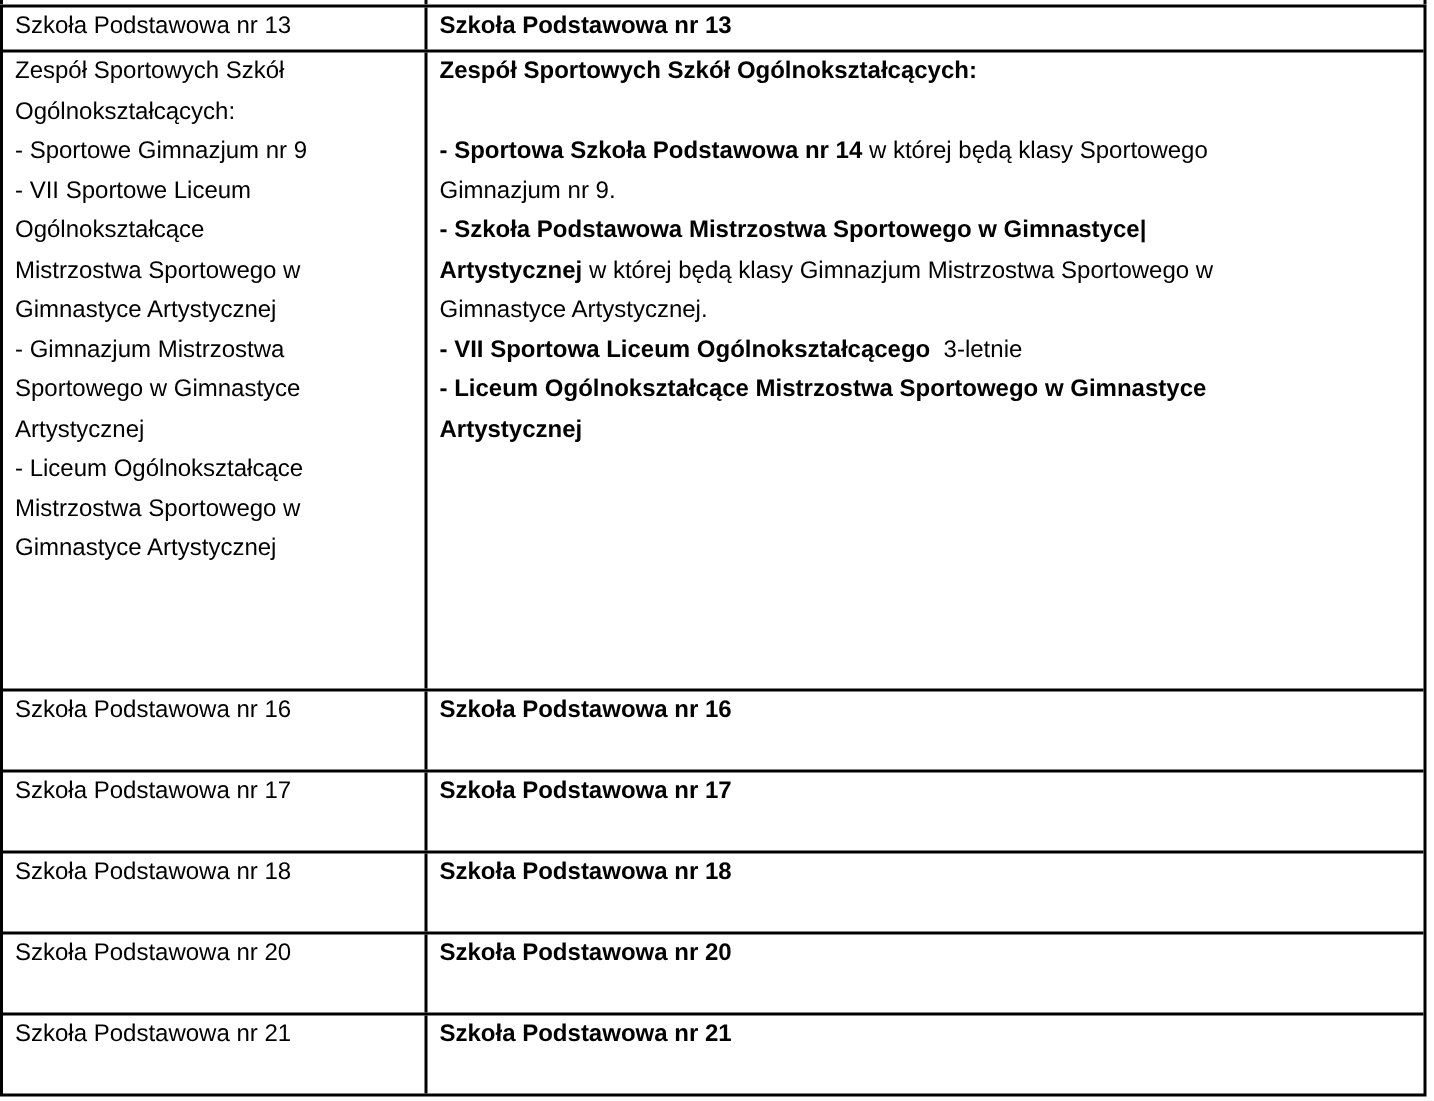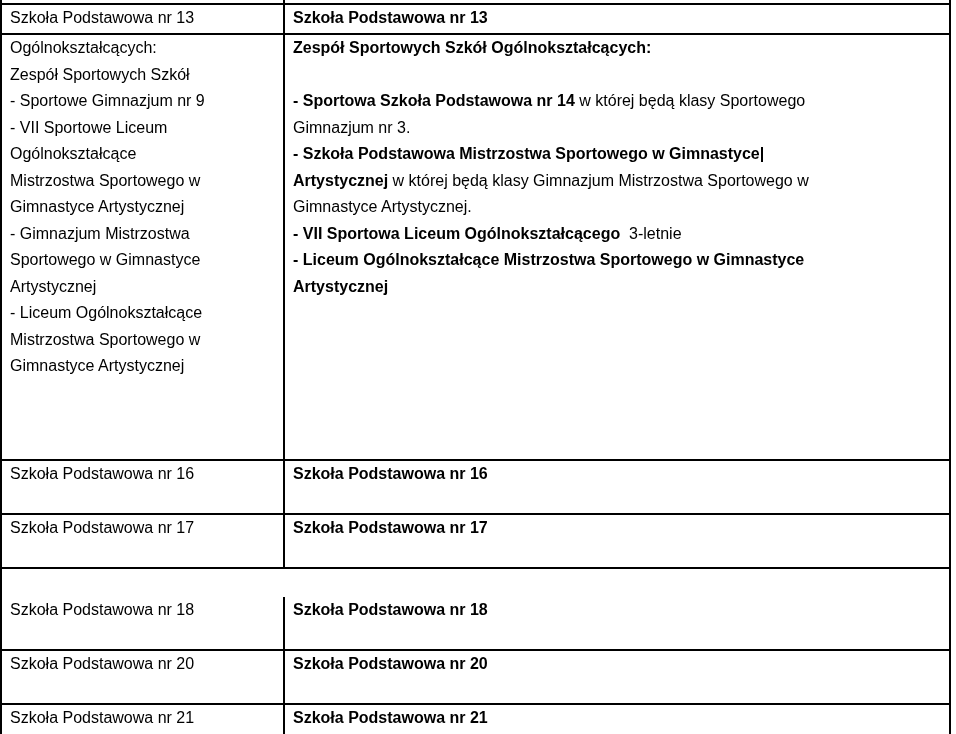--- a/index.html
+++ b/index.html
@@ -45,21 +45,21 @@
     display: grid;
     grid-template-columns: 283px 1fr;
     box-sizing: border-box;
     border-bottom: 2px solid #000000;
   }
   .row:last-child { border-bottom: none; }
   .row-1 { height: 30px; }
   .row-2 { height: 426px; }
   .row-3 { height: 54px; }
   .row-4 { height: 54px; }
-  .row-5 { height: 54px; margin-top: 28px; }
+  .row-5 { height: 54px; }
   .row-6 { height: 54px; }
   .row-7 { height: 52px; }
 
   .cell {
     box-sizing: border-box;
     padding: 0 7px 0 8px;
     overflow: hidden;
   }
   .cell.left { border-right: 2px solid #000000; }
 
@@ -83,39 +83,39 @@
       <div class="row row-1">
         <div class="cell left">
           <div class="line"><span class="reg">Szkoła Podstawowa nr 13</span></div>
         </div>
         <div class="cell right">
           <div class="line"><span class="bold">Szkoła Podstawowa nr 13</span></div>
         </div>
       </div>
       <div class="row row-2">
         <div class="cell left">
+          <div class="line"><span class="reg">Zespół Sportowych Szkół</span></div>
           <div class="line"><span class="reg">Ogólnokształcących:</span></div>
-          <div class="line"><span class="reg">Zespół Sportowych Szkół</span></div>
           <div class="line"><span class="reg">- Sportowe Gimnazjum nr 9</span></div>
           <div class="line"><span class="reg">- VII Sportowe Liceum</span></div>
           <div class="line"><span class="reg">Ogólnokształcące</span></div>
           <div class="line"><span class="reg">Mistrzostwa Sportowego w</span></div>
           <div class="line"><span class="reg">Gimnastyce Artystycznej</span></div>
           <div class="line"><span class="reg">- Gimnazjum Mistrzostwa</span></div>
           <div class="line"><span class="reg">Sportowego w Gimnastyce</span></div>
           <div class="line"><span class="reg">Artystycznej</span></div>
           <div class="line"><span class="reg">- Liceum Ogólnokształcące</span></div>
           <div class="line"><span class="reg">Mistrzostwa Sportowego w</span></div>
           <div class="line"><span class="reg">Gimnastyce Artystycznej</span></div>
         </div>
         <div class="cell right">
           <div class="line"><span class="bold">Zespół Sportowych Szkół Ogólnokształcących:</span></div>
           <div class="line">&nbsp;</div>
           <div class="line"><span class="bold">- Sportowa Szkoła Podstawowa nr 14</span><span class="reg"> w której będą klasy Sportowego</span></div>
-          <div class="line"><span class="reg">Gimnazjum nr 3.</span></div>
+          <div class="line"><span class="reg">Gimnazjum nr 9.</span></div>
           <div class="line"><span class="bold">- Szkoła Podstawowa Mistrzostwa Sportowego w Gimnastyce|</span></div>
           <div class="line"><span class="bold">Artystycznej</span><span class="reg"> w której będą klasy Gimnazjum Mistrzostwa Sportowego w</span></div>
           <div class="line"><span class="reg">Gimnastyce Artystycznej.</span></div>
           <div class="line"><span class="bold">- VII Sportowa Liceum Ogólnokształcącego</span><span class="reg">  3-letnie</span></div>
           <div class="line"><span class="bold">- Liceum Ogólnokształcące Mistrzostwa Sportowego w Gimnastyce</span></div>
           <div class="line"><span class="bold">Artystycznej</span></div>
         </div>
       </div>
       <div class="row row-3">
         <div class="cell left">

